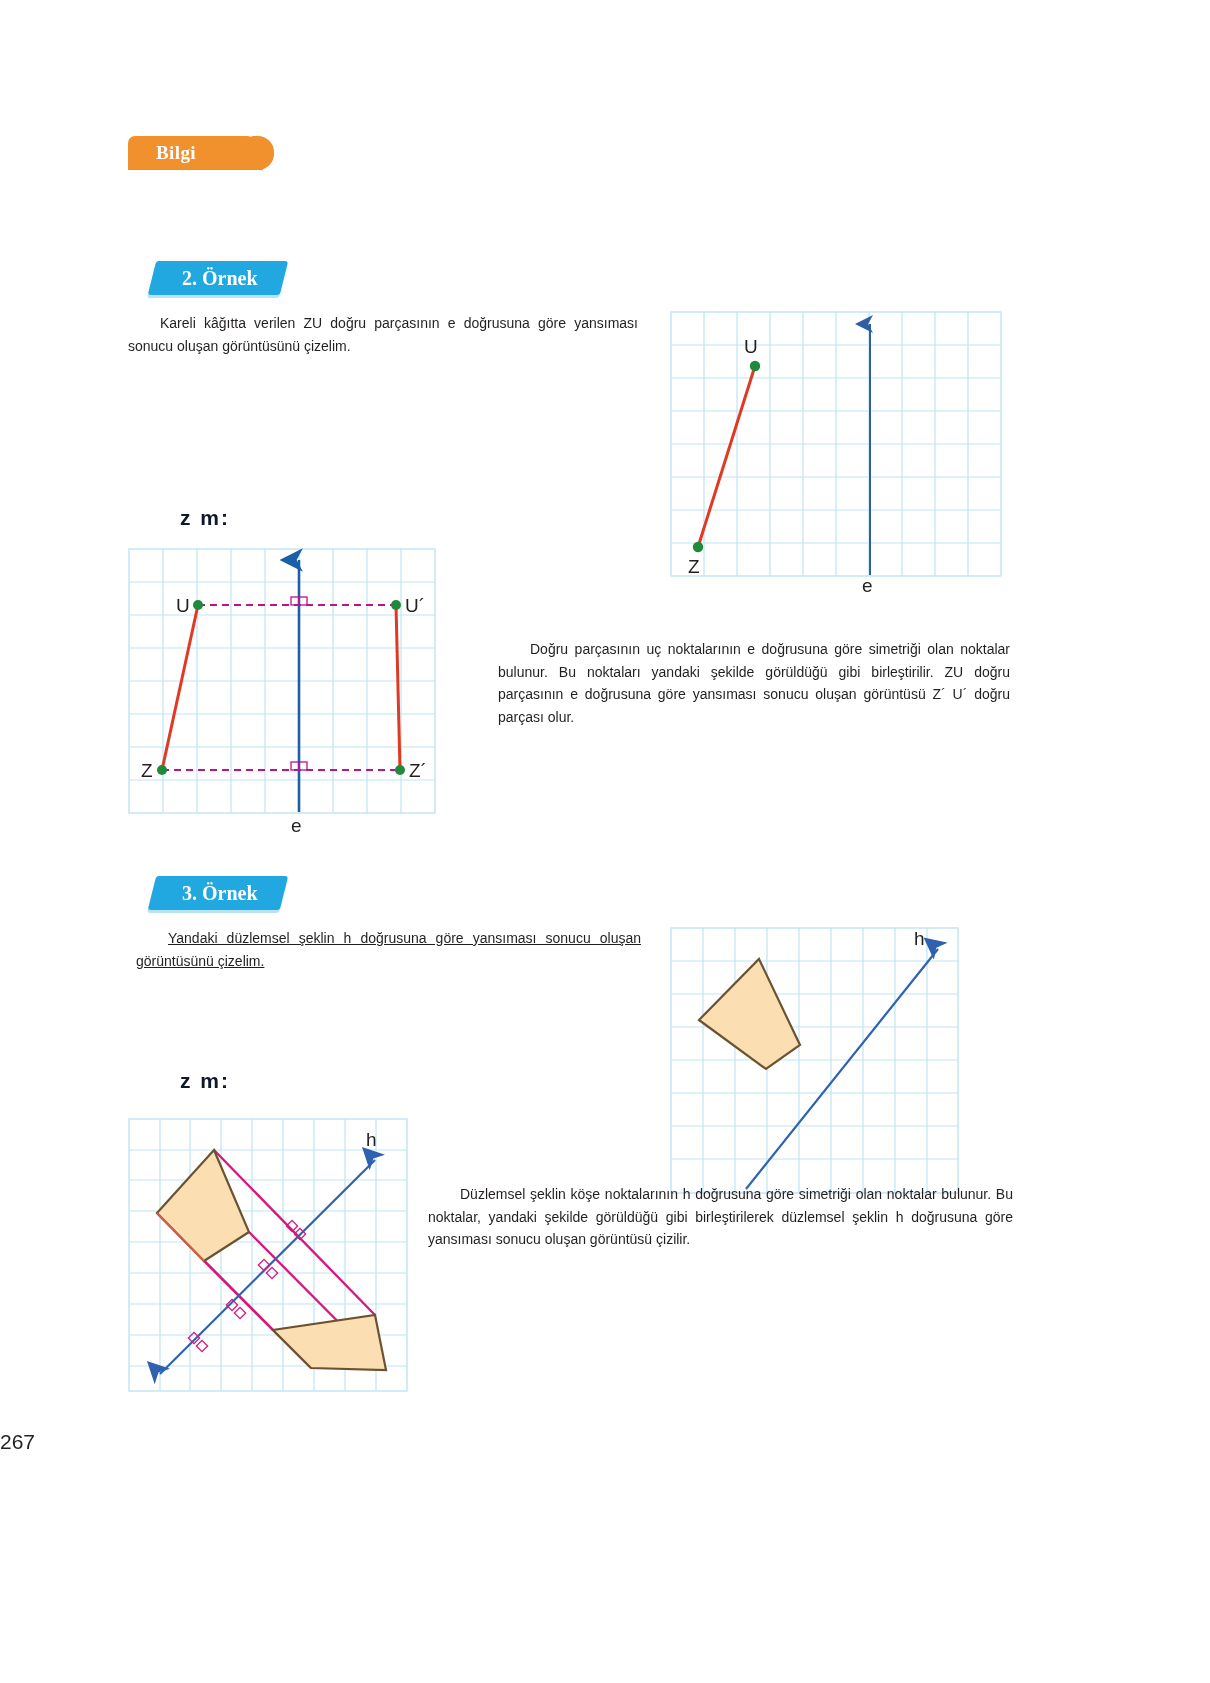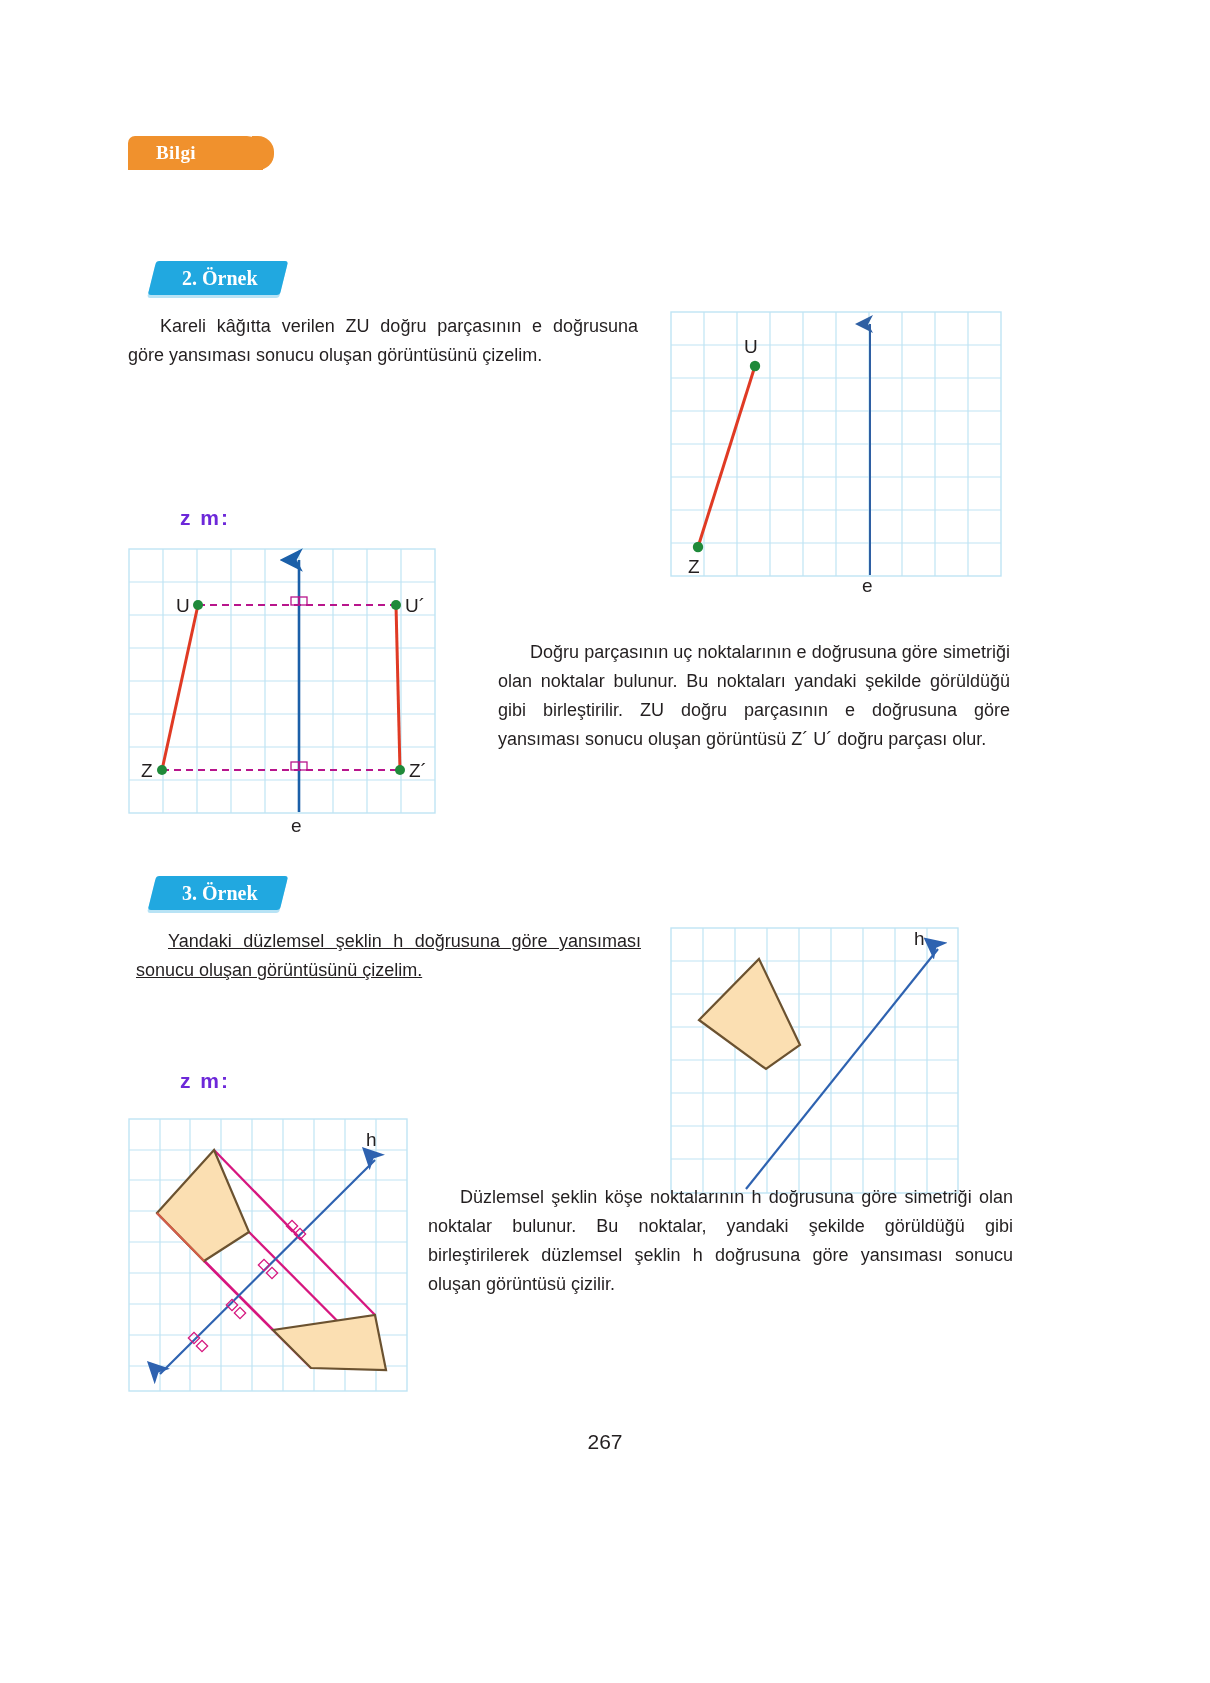--- a/index.html
+++ b/index.html
@@ -72,51 +72,50 @@
     padding: 0 26px 0 30px;
     transform: skewX(-14deg);
     border-radius: 3px;
     box-shadow: 0 3px 0 rgba(33,168,224,.32);
   }
   .ornek-tab span { display:inline-block; transform: skewX(14deg); }
 
   
   .para {
     position: absolute;
-    font-size: 18px;
+    font-size: 14px;
     line-height: 1.62;
     color: #231f20;
     text-align: justify;
   }
   .para .ind { display:inline-block; width: 32px; }
 
   .cozum-label {
     position: absolute;
     font-size: 21px;
     font-weight: bold;
     letter-spacing: 2px;
-    color: #6d28d9;
+    color: #0f172a;
   }
 
   
   .fig { position: absolute; }
   .fig svg { display:block; }
 
   .glabel {
     font-family: "Liberation Sans", sans-serif;
     font-size: 19px;
     fill: #231f20;
   }
 
   
   #page-number {
     position: absolute;
     left: 0; right: 0;
     top: 1430px;
-    text-align: center;
     font-size: 21px;
     color: #231f20;
   }
 </style>
 </head>
 <body>
 
 <div id="bilgi-wrap">
   <div class="bilgi-tab">Bilgi</div>
 </div>

